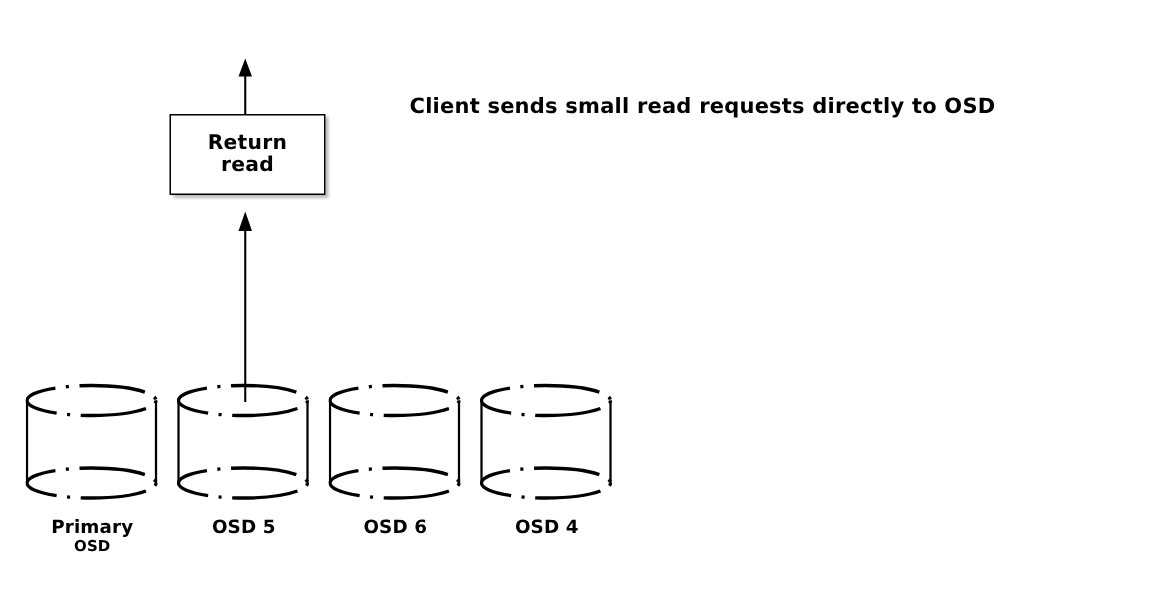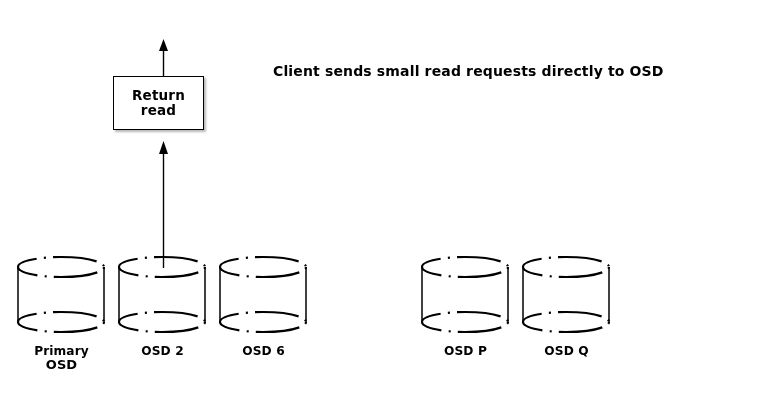--- a/index.html
+++ b/index.html
@@ -17,21 +17,21 @@
     height: 406px;
     background: #ffffff;
     overflow: hidden;
   }
 
   
   #return-box {
     position: absolute;
     left: 113px;
     top: 76px;
-    width: 91px;
+    width: 104px;
     height: 54px;
     background: #ffffff;
     border: 1px solid #000000;
     box-sizing: border-box;
     box-shadow: 2px 2px 2px rgba(0,0,0,0.28);
     display: flex;
     align-items: center;
     justify-content: center;
   }
   #return-box .box-text {
@@ -93,21 +93,21 @@
     text-align: center;
     font-family: "DejaVu Sans", "Liberation Sans", sans-serif;
     font-size: 12.2px;
     font-weight: bold;
     color: #000000;
     line-height: 14px;
     letter-spacing: 0.1px;
   }
   .osd-label .lbl-line2 {
     display: block;
-    font-size: 13px;
+    font-size: 10px;
   }
 </style>
 </head>
 <body>
 
 <div id="canvas">
 
   <svg class="arrow-svg" style="left:150px; top:36px; width:28px; height:46px;" viewBox="0 0 28 46" xmlns="http://www.w3.org/2000/svg">
     <line x1="13.5" y1="46" x2="13.5" y2="11" stroke="#000000" stroke-width="1.4"></line>
     <polygon points="13.5,3 9,15 18,15" fill="#000000"></polygon>
@@ -145,55 +145,44 @@
     </div>
 
     <div class="osd-node" style="left:118px;">
       <svg class="osd-cylinder" viewBox="0 0 101 90" xmlns="http://www.w3.org/2000/svg">
         <ellipse cx="44" cy="15" rx="43" ry="10" fill="none" stroke="#000000" stroke-width="2.2" stroke-dasharray="2 7 44 7 2 7 44 7"></ellipse>
         <line x1="1" y1="15" x2="1" y2="70" stroke="#000000" stroke-width="1.5"></line>
         <line x1="87" y1="15" x2="87" y2="70" stroke="#000000" stroke-width="1.5"></line>
         <ellipse cx="44" cy="70" rx="43" ry="10" fill="none" stroke="#000000" stroke-width="2.2" stroke-dasharray="2 7 44 7 2 7 44 7"></ellipse>
       </svg>
       <div class="osd-label">
-        <span>OSD 2</span>
+        <span>OSD 5</span>
       </div>
     </div>
 
     <div class="osd-node" style="left:219px;">
       <svg class="osd-cylinder" viewBox="0 0 101 90" xmlns="http://www.w3.org/2000/svg">
         <ellipse cx="44" cy="15" rx="43" ry="10" fill="none" stroke="#000000" stroke-width="2.2" stroke-dasharray="2 7 44 7 2 7 44 7"></ellipse>
         <line x1="1" y1="15" x2="1" y2="70" stroke="#000000" stroke-width="1.5"></line>
         <line x1="87" y1="15" x2="87" y2="70" stroke="#000000" stroke-width="1.5"></line>
         <ellipse cx="44" cy="70" rx="43" ry="10" fill="none" stroke="#000000" stroke-width="2.2" stroke-dasharray="2 7 44 7 2 7 44 7"></ellipse>
       </svg>
       <div class="osd-label">
         <span>OSD 6</span>
       </div>
     </div>
 
-
-    <div class="osd-node" style="left:421px;">
+    <div class="osd-node" style="left:320px;">
       <svg class="osd-cylinder" viewBox="0 0 101 90" xmlns="http://www.w3.org/2000/svg">
         <ellipse cx="44" cy="15" rx="43" ry="10" fill="none" stroke="#000000" stroke-width="2.2" stroke-dasharray="2 7 44 7 2 7 44 7"></ellipse>
         <line x1="1" y1="15" x2="1" y2="70" stroke="#000000" stroke-width="1.5"></line>
         <line x1="87" y1="15" x2="87" y2="70" stroke="#000000" stroke-width="1.5"></line>
         <ellipse cx="44" cy="70" rx="43" ry="10" fill="none" stroke="#000000" stroke-width="2.2" stroke-dasharray="2 7 44 7 2 7 44 7"></ellipse>
       </svg>
       <div class="osd-label">
-        <span>OSD P</span>
+        <span>OSD 4</span>
       </div>
     </div>
 
-    <div class="osd-node" style="left:522px;">
-      <svg class="osd-cylinder" viewBox="0 0 101 90" xmlns="http://www.w3.org/2000/svg">
-        <ellipse cx="44" cy="15" rx="43" ry="10" fill="none" stroke="#000000" stroke-width="2.2" stroke-dasharray="2 7 44 7 2 7 44 7"></ellipse>
-        <line x1="1" y1="15" x2="1" y2="70" stroke="#000000" stroke-width="1.5"></line>
-        <line x1="87" y1="15" x2="87" y2="70" stroke="#000000" stroke-width="1.5"></line>
-        <ellipse cx="44" cy="70" rx="43" ry="10" fill="none" stroke="#000000" stroke-width="2.2" stroke-dasharray="2 7 44 7 2 7 44 7"></ellipse>
-      </svg>
-      <div class="osd-label">
-        <span>OSD Q</span>
-      </div>
-    </div>
+
 
   </div>
 </div>
 
 </body></html>

